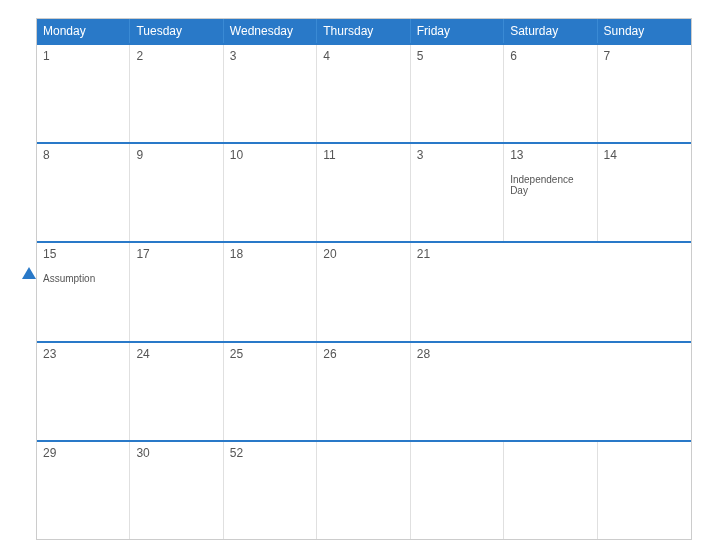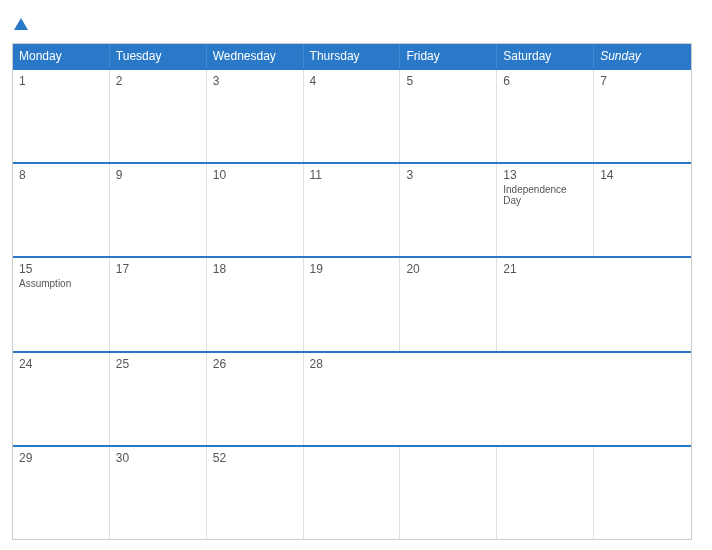--- a/index.html
+++ b/index.html
@@ -6,23 +6,23 @@
     body {
       width: 712px;
       height: 550px;
       background: #fff;
       font-family: Arial, sans-serif;
       overflow: hidden;
     }
     .page {
       width: 712px;
       height: 550px;
-      padding: 18px 20px 10px 12px;
-      display: flex;
-      flex-direction: column;
+      padding: 18px 20px 10px 20px;
+      display: flex;
+      flex-direction: row;
     }
     .header {
       display: flex;
       align-items: center;
       justify-content: space-between;
       margin-bottom: 12px;
     }
     .logo {
       display: flex;
       flex-direction: column;
@@ -73,21 +73,20 @@
     }
     .cal-header-cell {
       color: #fff;
       font-size: 12px;
       padding: 5px 6px;
       border-right: 1px solid #3a8ad4;
       font-weight: normal;
     }
     .cal-header-cell:last-child {
       border-right: none;
-      font-style: italic;
     }
     .cal-body {
       flex: 1;
       display: flex;
       flex-direction: column;
     }
     .cal-week {
       display: grid;
       grid-template-columns: repeat(7, 1fr);
       flex: 1;
@@ -107,21 +106,21 @@
     }
     .day-num {
       display: block;
       font-size: 12px;
       color: #555;
       margin-bottom: 2px;
     }
     .holiday {
       font-size: 10px;
       color: #555;
-      margin-top: 2px;
+      margin-top: 12px;
     }
   </style>
 </head>
 <body>
 
 <div class="page">
   <div class="header">
     <div class="logo">
       <span class="logo-general"></span>
       <span class="logo-blue">
@@ -196,30 +195,30 @@
             <span class="day-num">15</span>
             <div class="holiday">Assumption</div>
           </div>
           <div class="cal-cell">
             <span class="day-num">17</span>
           </div>
           <div class="cal-cell">
             <span class="day-num">18</span>
           </div>
           <div class="cal-cell">
-            <span class="day-num">19</span>
-          </div>
-          <div class="cal-cell">
             <span class="day-num">20</span>
           </div>
           <div class="cal-cell">
             <span class="day-num">21</span>
           </div>
         </div>
         <div class="cal-week">
+          <div class="cal-cell">
+            <span class="day-num">23</span>
+          </div>
           <div class="cal-cell">
             <span class="day-num">24</span>
           </div>
           <div class="cal-cell">
             <span class="day-num">25</span>
           </div>
           <div class="cal-cell">
             <span class="day-num">26</span>
           </div>
           <div class="cal-cell">

